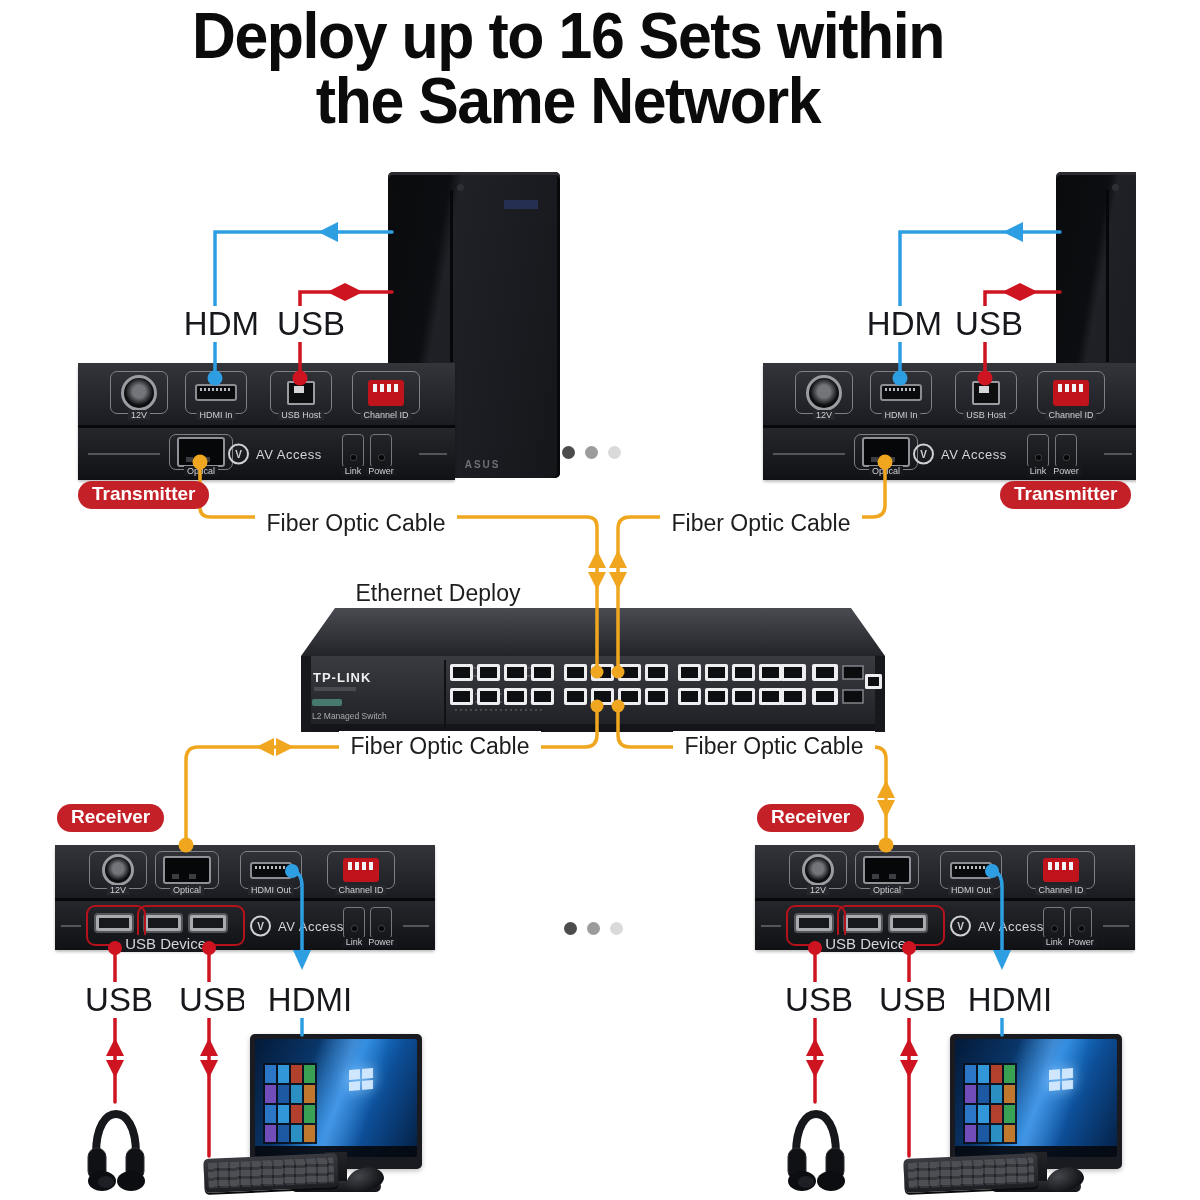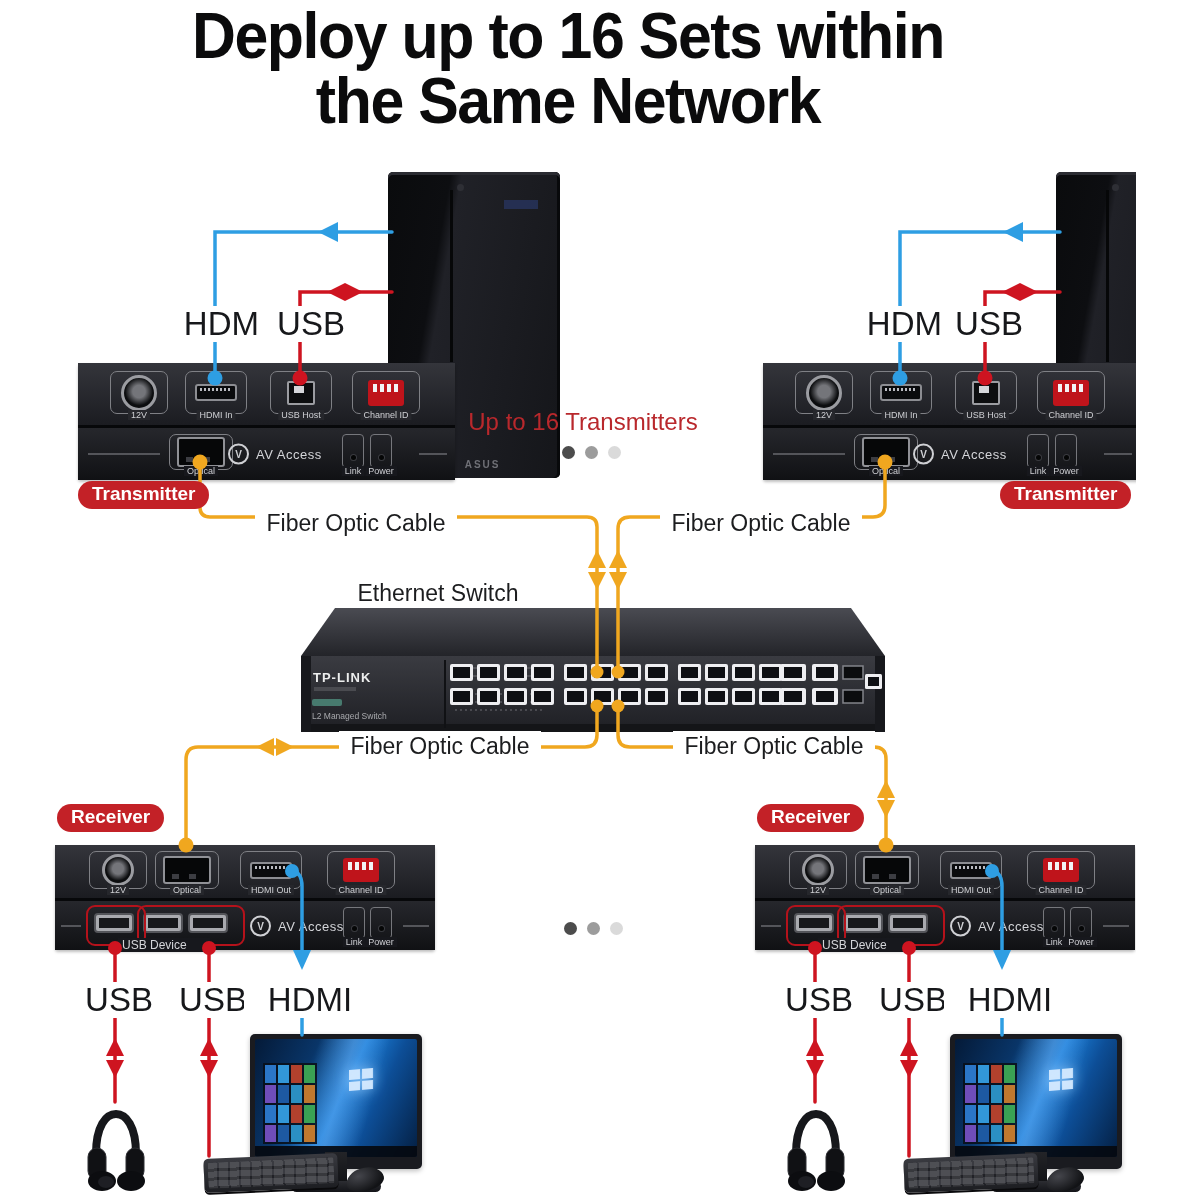--- a/index.html
+++ b/index.html
@@ -42,22 +42,22 @@
   .usbb{width:24px;height:20px;background:#0d0e10;border:2px solid #9b9ca1;border-radius:2px;position:relative;}
   .usbb:after{content:"";position:absolute;left:5px;top:3px;width:10px;height:7px;background:#d5d6da;}
   .dip{width:36px;height:26px;background:#bf141b;border-radius:3px;position:relative;}
   .dip:after{content:"";position:absolute;left:5px;top:4px;width:27px;height:8px;
         background:repeating-linear-gradient(90deg,#f2f3f5 0 4px,transparent 4px 7px);}
   .sfp{width:44px;height:26px;background:#060708;border:2px solid #909196;border-radius:3px;position:relative;}
   .sfp:after{content:"";position:absolute;bottom:3px;left:7px;width:7px;height:5px;background:#3c3d42;box-shadow:17px 0 #3c3d42;}
   .usba{width:36px;height:16px;background:#a9aaaf;border-radius:2px;position:relative;box-shadow:0 0 0 2px #54555a;}
   .usba:after{content:"";position:absolute;inset:3px;background:#17181b;}
   .redgroup{position:absolute;border:2px solid #b5121b;border-radius:9px;top:4px;height:37px;z-index:2;}
-  .usbdevlabel{position:absolute;bottom:-2px;font-size:12px;color:#d4d5d9;background:#17181d;
-               padding:0 4px;z-index:3;text-align:left;}
+  .usbdevlabel{position:absolute;bottom:-2px;font-size:15px;color:#d4d5d9;background:#17181d;
+               padding:0 4px;z-index:3;text-align:right;}
   .brandlogo{position:absolute;top:50%;transform:translateY(-50%);display:flex;align-items:center;gap:7px;color:#d4d5d9;}
   .bcirc{width:17px;height:17px;border:2px solid #cfd0d4;border-radius:50%;display:flex;align-items:center;
          justify-content:center;font-size:10px;font-weight:700;color:#cfd0d4;}
   .btxt{font-size:13px;letter-spacing:.5px;}
   .ledu{position:absolute;top:6px;width:20px;height:32px;border:1px solid #76777c;border-radius:4px;}
   .ledu i{position:absolute;left:50%;bottom:7px;width:5px;height:5px;margin-left:-2.5px;border-radius:50%;
           background:#050606;box-shadow:0 0 0 1px #3a3b40;}
   .ledu .plabel{bottom:-9px;}
   .hseg{position:absolute;height:2px;background:#54555a;top:50%;margin-top:-1px;z-index:1;}
 
@@ -561,38 +561,37 @@
       <polygon class="fl-hdmi" points="1002,970 993,950 1011,950"></polygon>
     <circle class="fl-hdmi" cx="292" cy="871" r="7"></circle>
       <circle class="fl-hdmi" cx="992" cy="871" r="7"></circle>
   </svg>
 
   <div class="biglabel" style="left:160px;top:306px;width:124px">HDMI</div>
   <div class="biglabel" style="left:262px;top:306px;width:90px">USB</div>
   <div class="biglabel" style="left:843px;top:306px;width:124px">HDMI</div>
   <div class="biglabel" style="left:940px;top:306px;width:90px">USB</div>
 
-  <div class="note" style="left:418px;top:408px;width:330px">Up to 16 Transmitters</div>
   <div class="dots" style="left:562px;top:446px">
       <span style="background: rgb(76, 76, 76);"></span>
       <span style="background: rgb(156, 156, 156);"></span>
       <span style="background: rgb(218, 218, 218);"></span>
     </div>
   <div class="dots" style="left:564px;top:922px">
       <span style="background: rgb(76, 76, 76);"></span>
       <span style="background: rgb(156, 156, 156);"></span>
       <span style="background: rgb(218, 218, 218);"></span>
     </div>
 
   <div class="fiberlabel" style="left:255px;top:508px;width:186px">Fiber Optic Cable</div>
   <div class="fiberlabel" style="left:660px;top:508px;width:186px">Fiber Optic Cable</div>
   <div class="fiberlabel" style="left:339px;top:731px;width:186px">Fiber Optic Cable</div>
   <div class="fiberlabel" style="left:673px;top:731px;width:186px">Fiber Optic Cable</div>
 
-  <div class="plainlabel" style="left:340px;top:580px;width:196px">Ethernet Switch</div>
+  <div class="plainlabel" style="left:340px;top:580px;width:196px">Ethernet Deploy</div>
 
   <div class="badge" style="left:78px;top:481px">Transmitter</div>
   <div class="badge" style="left:1000px;top:481px">Transmitter</div>
   <div class="badge" style="left:57px;top:804px">Receiver</div>
   <div class="badge" style="left:757px;top:804px">Receiver</div>
 
   <div class="biglabel" style="left:64px;top:982px;width:102px">USB</div>
   <div class="biglabel" style="left:158px;top:982px;width:102px">USB</div>
   <div class="biglabel" style="left:244px;top:982px;width:124px">HDMI</div>
   <div class="biglabel" style="left:764px;top:982px;width:102px">USB</div>

